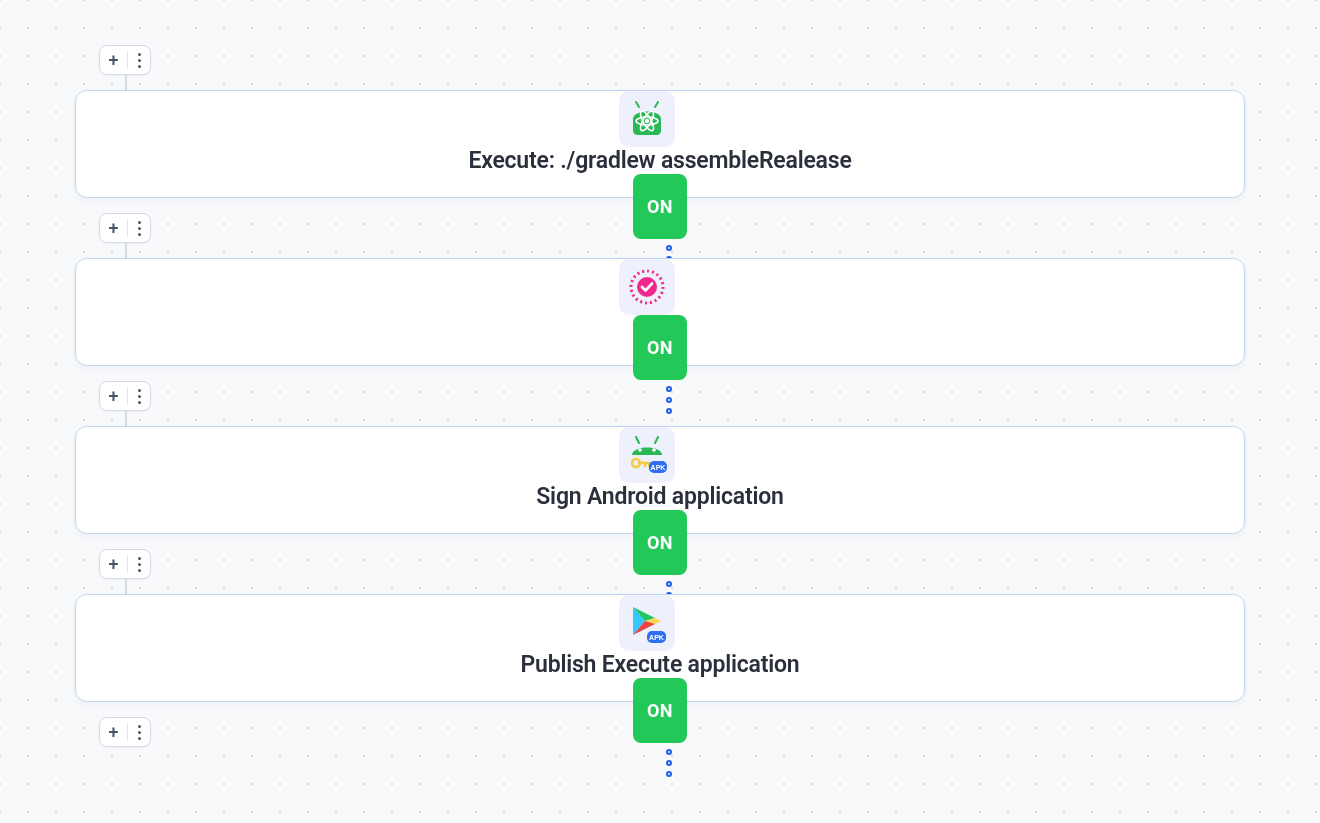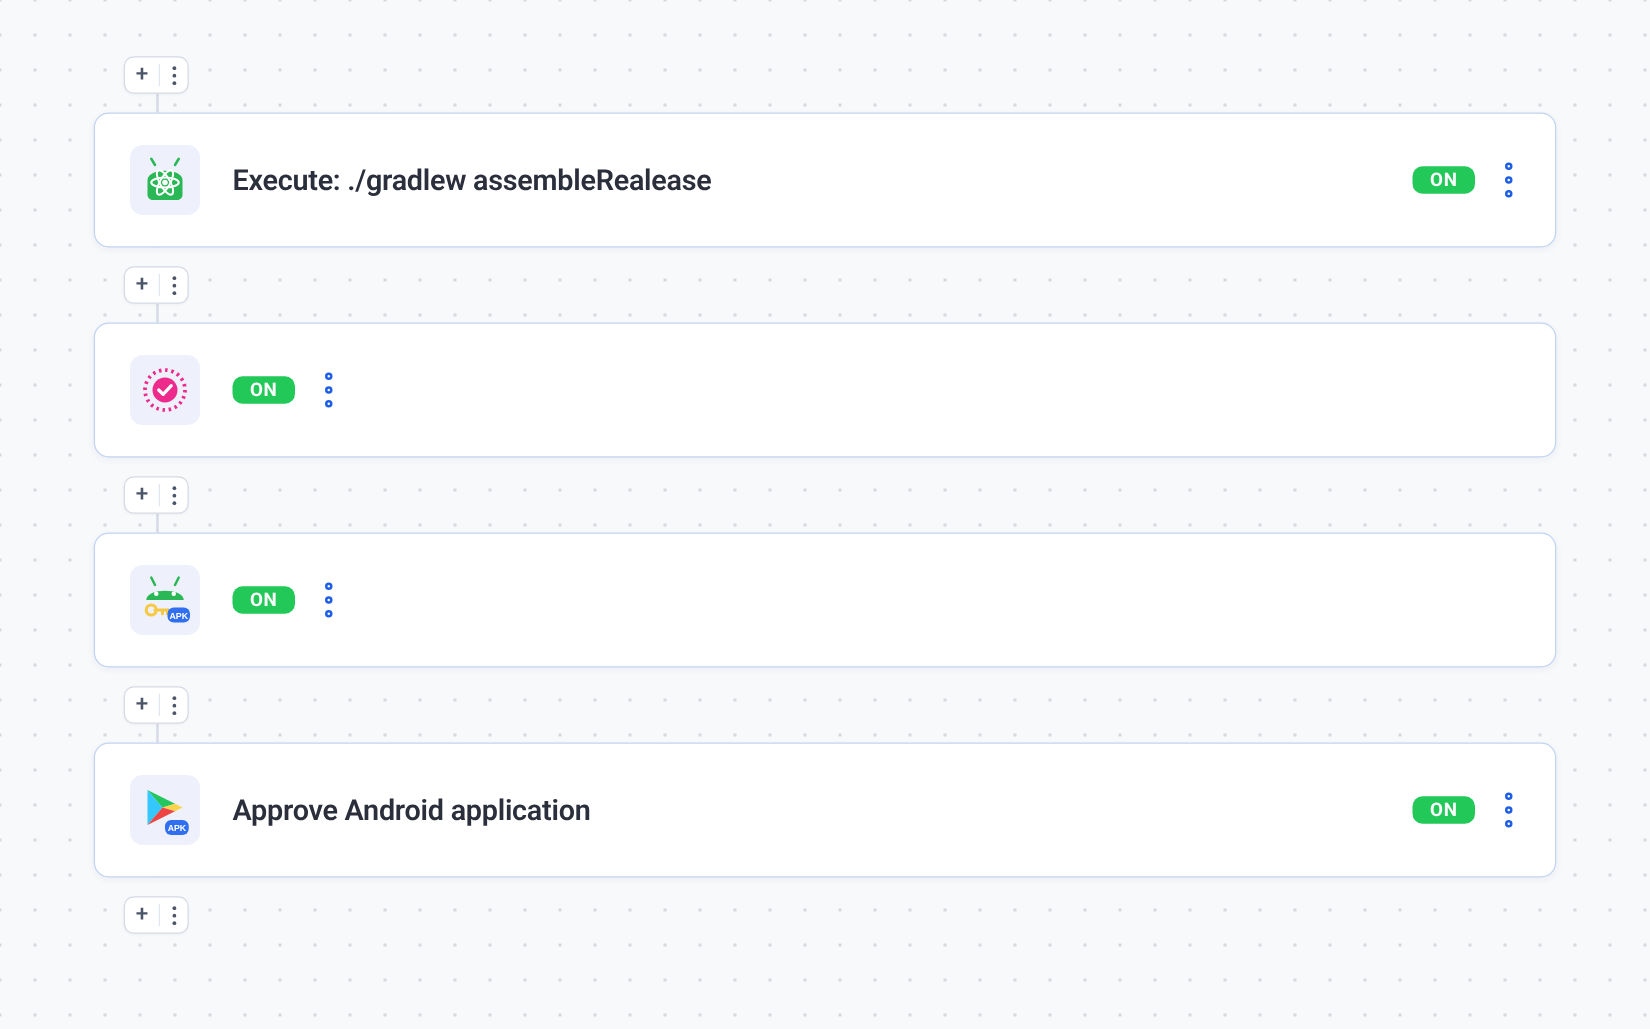--- a/index.html
+++ b/index.html
@@ -64,20 +64,21 @@
       border: 1px solid #c1d3f3;
       border-radius: 12px;
       height: 108px;
       display: flex;
       align-items: center;
       padding: 0 28px;
       margin-bottom: 15px;
       box-shadow: 0 2px 6px rgba(30,40,70,0.05);
       position: relative;
       z-index: 2;
+      flex-direction: column;
     }
     .icon-box {
       width: 56px;
       height: 56px;
       border-radius: 10px;
       background: #eef1fb;
       display: flex;
       align-items: center;
       justify-content: center;
       margin-right: 26px;
@@ -87,23 +88,23 @@
       flex: 1;
       font-size: 23px;
       font-weight: 600;
       color: #2a2f3b;
       letter-spacing: -0.2px;
     }
     .toggle {
       background: #22c958;
       color: #ffffff;
       font-weight: 700;
-      font-size: 15px;
+      font-size: 18px;
       border-radius: 8px;
-      padding: 2px 14px;
+      padding: 22px 14px;
       letter-spacing: 0.5px;
       cursor: pointer;
       user-select: none;
       text-align: center;
     }
     .step-dots {
       margin-left: 18px;
       display: flex;
       flex-direction: column;
       gap: 5px;
@@ -227,20 +228,21 @@
           <circle cx="15" cy="17" r="1.8" fill="#ffffff"></circle>
           <circle cx="29" cy="17" r="1.8" fill="#ffffff"></circle>
 
           <circle cx="11" cy="30" r="4" fill="none" stroke="#f6c945" stroke-width="2.5"></circle>
           <path d="M14 30 L24 30 L24 33 M20 30 L20 33" stroke="#f6c945" stroke-width="2.5" fill="none" stroke-linecap="round"></path>
 
           <rect x="24" y="28" rx="5" ry="5" width="18" height="12" fill="#2f6ff0"></rect>
           <text x="33" y="37" text-anchor="middle" font-size="7" font-weight="700" fill="#ffffff" font-family="Arial">APK</text>
         </svg>
       </div>
+      <div class="step-title">Sign Android application</div>
       <div class="toggle">ON</div>
       <div class="step-dots">
           <span></span>
           <span></span>
           <span></span>
         </div>
     </div>
     <div class="conn-after"></div>
   </div>
 
@@ -260,21 +262,21 @@
       <div class="icon-box">
         <svg width="44" height="44" viewBox="0 0 44 44">
           <path d="M8 6 L8 34 L20 20 Z" fill="#34c8ff"></path>
           <path d="M8 6 L30 17 L20 20 Z" fill="#22c55e"></path>
           <path d="M30 17 L36 20 L30 23 L20 20 Z" fill="#fcd34d"></path>
           <path d="M8 34 L30 23 L20 20 Z" fill="#ef4444"></path>
           <rect x="22" y="30" rx="5" ry="5" width="19" height="12" fill="#2f6ff0"></rect>
           <text x="31.5" y="39" text-anchor="middle" font-size="7" font-weight="700" fill="#ffffff" font-family="Arial">APK</text>
         </svg>
       </div>
-      <div class="step-title">Approve Android application</div>
+      <div class="step-title">Publish Execute application</div>
       <div class="toggle">ON</div>
       <div class="step-dots">
           <span></span>
           <span></span>
           <span></span>
         </div>
     </div>
     <div class="conn-after"></div>
   </div>
 

